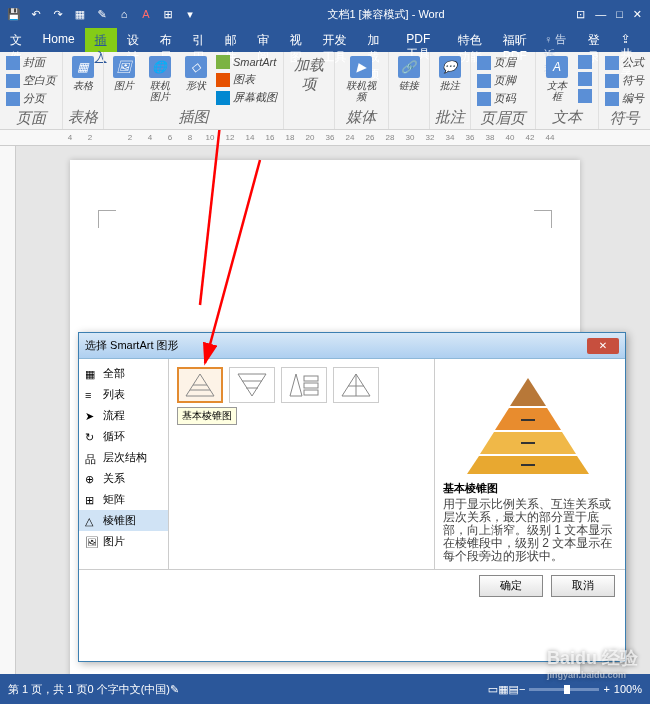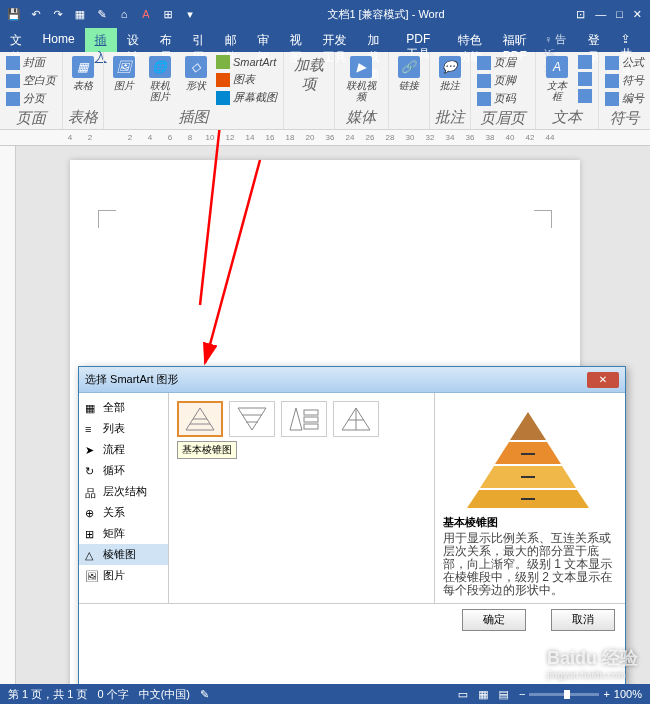--- a/index.html
+++ b/index.html
@@ -8,21 +8,21 @@
 
 .titlebar { height: 28px; background: #2b579a; display: flex; align-items: center; color: #fff; font-size: 11px; }
 .titlebar .qat { display: flex; gap: 6px; padding: 0 6px; }
 .titlebar .qat span { width: 16px; height: 16px; display: flex; align-items: center; justify-content: center; cursor: pointer; }
 .titlebar .title { flex: 1; text-align: center; }
 .titlebar .winbtns { display: flex; gap: 10px; padding: 0 8px; }
 
 
 .tabs { height: 24px; background: #2b579a; display: flex; color: #fff; font-size: 12px; }
 .tabs .tab { padding: 4px 10px; cursor: pointer; }
-.tabs .tab.active { background: #86efac; color: #2b579a; text-decoration: underline; }
+.tabs .tab.active { background: #84cc16; color: #2b579a; text-decoration: underline; }
 .tabs .spacer { flex: 1; }
 .tabs .tell { color: #cdd9ec; font-size: 11px; padding: 4px 6px; }
 
 
 .ribbon { height: 78px; background: #f3f3f3; border-bottom: 1px solid #d4d4d4; display: flex; font-size: 11px; color: #444; font-style: italic; }
 .rgroup { border-right: 1px solid #e0e0e0; padding: 2px 4px; display: flex; flex-direction: column; }
 .rgroup .top { flex: 1; display: flex; gap: 2px; align-items: flex-start; }
 .rgroup .label { text-align: center; font-size: 15px; color: #666; padding-top: 2px; }
 .rbtn { display: flex; flex-direction: column; align-items: center; padding: 2px 4px; cursor: pointer; min-width: 32px; }
 .rbtn .ico { width: 22px; height: 22px; background: #5b8fd6; border-radius: 2px; margin-bottom: 2px; display:flex; align-items:center; justify-content:center; color:#fff; font-size:12px; }
@@ -38,42 +38,42 @@
 .docarea { position: relative; height: 558px; background: #e6e6e6; overflow: hidden; }
 .hruler { height: 16px; background: #f8f8f8; border-bottom: 1px solid #ccc; font-size: 8px; color: #888; display: flex; align-items: center; padding-left: 60px; }
 .hruler span { width: 20px; text-align: center; }
 .vruler { position: absolute; left: 0; top: 16px; bottom: 0; width: 16px; background: #f8f8f8; border-right: 1px solid #ccc; }
 .page { position: absolute; left: 70px; top: 30px; width: 510px; height: 620px; background: #fff; box-shadow: 0 0 6px rgba(0,0,0,.2); }
 .cropmark { position: absolute; width: 18px; height: 18px; border-color: #aaa; }
 .cm-tl { top: 50px; left: 28px; border-left: 1px solid #aaa; border-top: 1px solid #aaa; }
 .cm-tr { top: 50px; right: 28px; border-right: 1px solid #aaa; border-top: 1px solid #aaa; }
 
 
-.dialog { position: absolute; left: 78px; top: 236px; width: 548px; height: 330px; background: #fff; border: 1px solid #3c7fb1; box-shadow: 2px 2px 8px rgba(0,0,0,.3); font-size: 11px; }
+.dialog { position: absolute; left: 78px; top: 202px; width: 548px; height: 330px; background: #fff; border: 1px solid #3c7fb1; box-shadow: 2px 2px 8px rgba(0,0,0,.3); font-size: 11px; }
 .dlg-title { height: 26px; background: linear-gradient(#d7e8f7,#aecff0); display: flex; align-items: center; padding: 0 6px; color: #000; border-bottom: 1px solid #8eb8d8; }
 .dlg-title .t { flex: 1; }
 .dlg-title .close { width: 32px; height: 16px; background: #c74f3e; color: #fff; display: flex; align-items: center; justify-content: center; border-radius: 2px; cursor: pointer; font-size: 10px; }
 .dlg-body { display: flex; height: 210px; }
 .dlg-cats { width: 90px; border-right: 1px solid #ccc; padding: 4px 0; }
 .dlg-cats .cat { display: flex; align-items: center; gap: 4px; padding: 3px 6px; cursor: pointer; }
 .dlg-cats .cat.sel { background: #d0e3f5; }
 .dlg-cats .cat .ci { width: 14px; height: 12px; flex-shrink: 0; }
 .dlg-thumbs { flex: 1; padding: 8px; display: flex; gap: 6px; align-items: flex-start; position: relative; border-right: 1px solid #ccc; }
 .thumb { width: 46px; height: 36px; border: 1px solid #ccc; display: flex; align-items: center; justify-content: center; cursor: pointer; }
 .thumb.sel { border: 2px solid #e38b30; background: #fdf3e7; }
 .tooltip { position: absolute; top: 48px; left: 8px; background: #ffffe1; border: 1px solid #999; padding: 1px 4px; font-size: 10px; }
 .dlg-preview { width: 190px; padding: 8px; }
 .dlg-preview .pimg { width: 170px; height: 110px; display: flex; align-items: center; justify-content: center; }
 .dlg-preview .ptitle { font-weight: bold; padding: 4px 0 2px; }
 .dlg-preview .pdesc { font-size: 12px; color: #444; line-height: 13px; }
-.dlg-foot { height: 32px; border-top: 1px solid #ccc; display: flex; justify-content: flex-end; align-items: center; gap: 25px; padding: 0 10px; }
+.dlg-foot { height: 32px; border-top: 1px solid #ccc; display: flex; justify-content: flex-end; align-items: center; gap: 8px; padding: 0 10px; }
 .dlg-foot button { width: 64px; height: 22px; font-size: 11px; background: linear-gradient(#fefefe,#e3e3e3); border: 1px solid #888; cursor: pointer; }
 
 
-.statusbar { position: absolute; bottom: 0; left: 0; right: 0; height: 20px; background: #2b579a; color: #fff; font-size: 11px; display: flex; align-items: center; padding: 0 8px; gap: 10px; }
+.statusbar { position: absolute; bottom: 0; left: 0; right: 0; height: 30px; background: #2b579a; color: #fff; font-size: 11px; display: flex; align-items: center; padding: 0 8px; }
 .statusbar .spacer { flex: 1; }
 .statusbar .zoom { display: flex; align-items: center; gap: 4px; }
 .zoomslider { width: 70px; height: 3px; background: #6e8ec0; position: relative; }
 .zoomslider::after { content:''; position:absolute; left:50%; top:-3px; width:6px; height:9px; background:#fff; }
 
 
 .arrow { position: absolute; pointer-events: none; }
 
 
 .watermark { position: absolute; right: 12px; bottom: 24px; color: rgba(255,255,255,0.7); font-size: 18px; font-weight: bold; text-shadow: 0 0 4px rgba(0,0,0,.4); }

